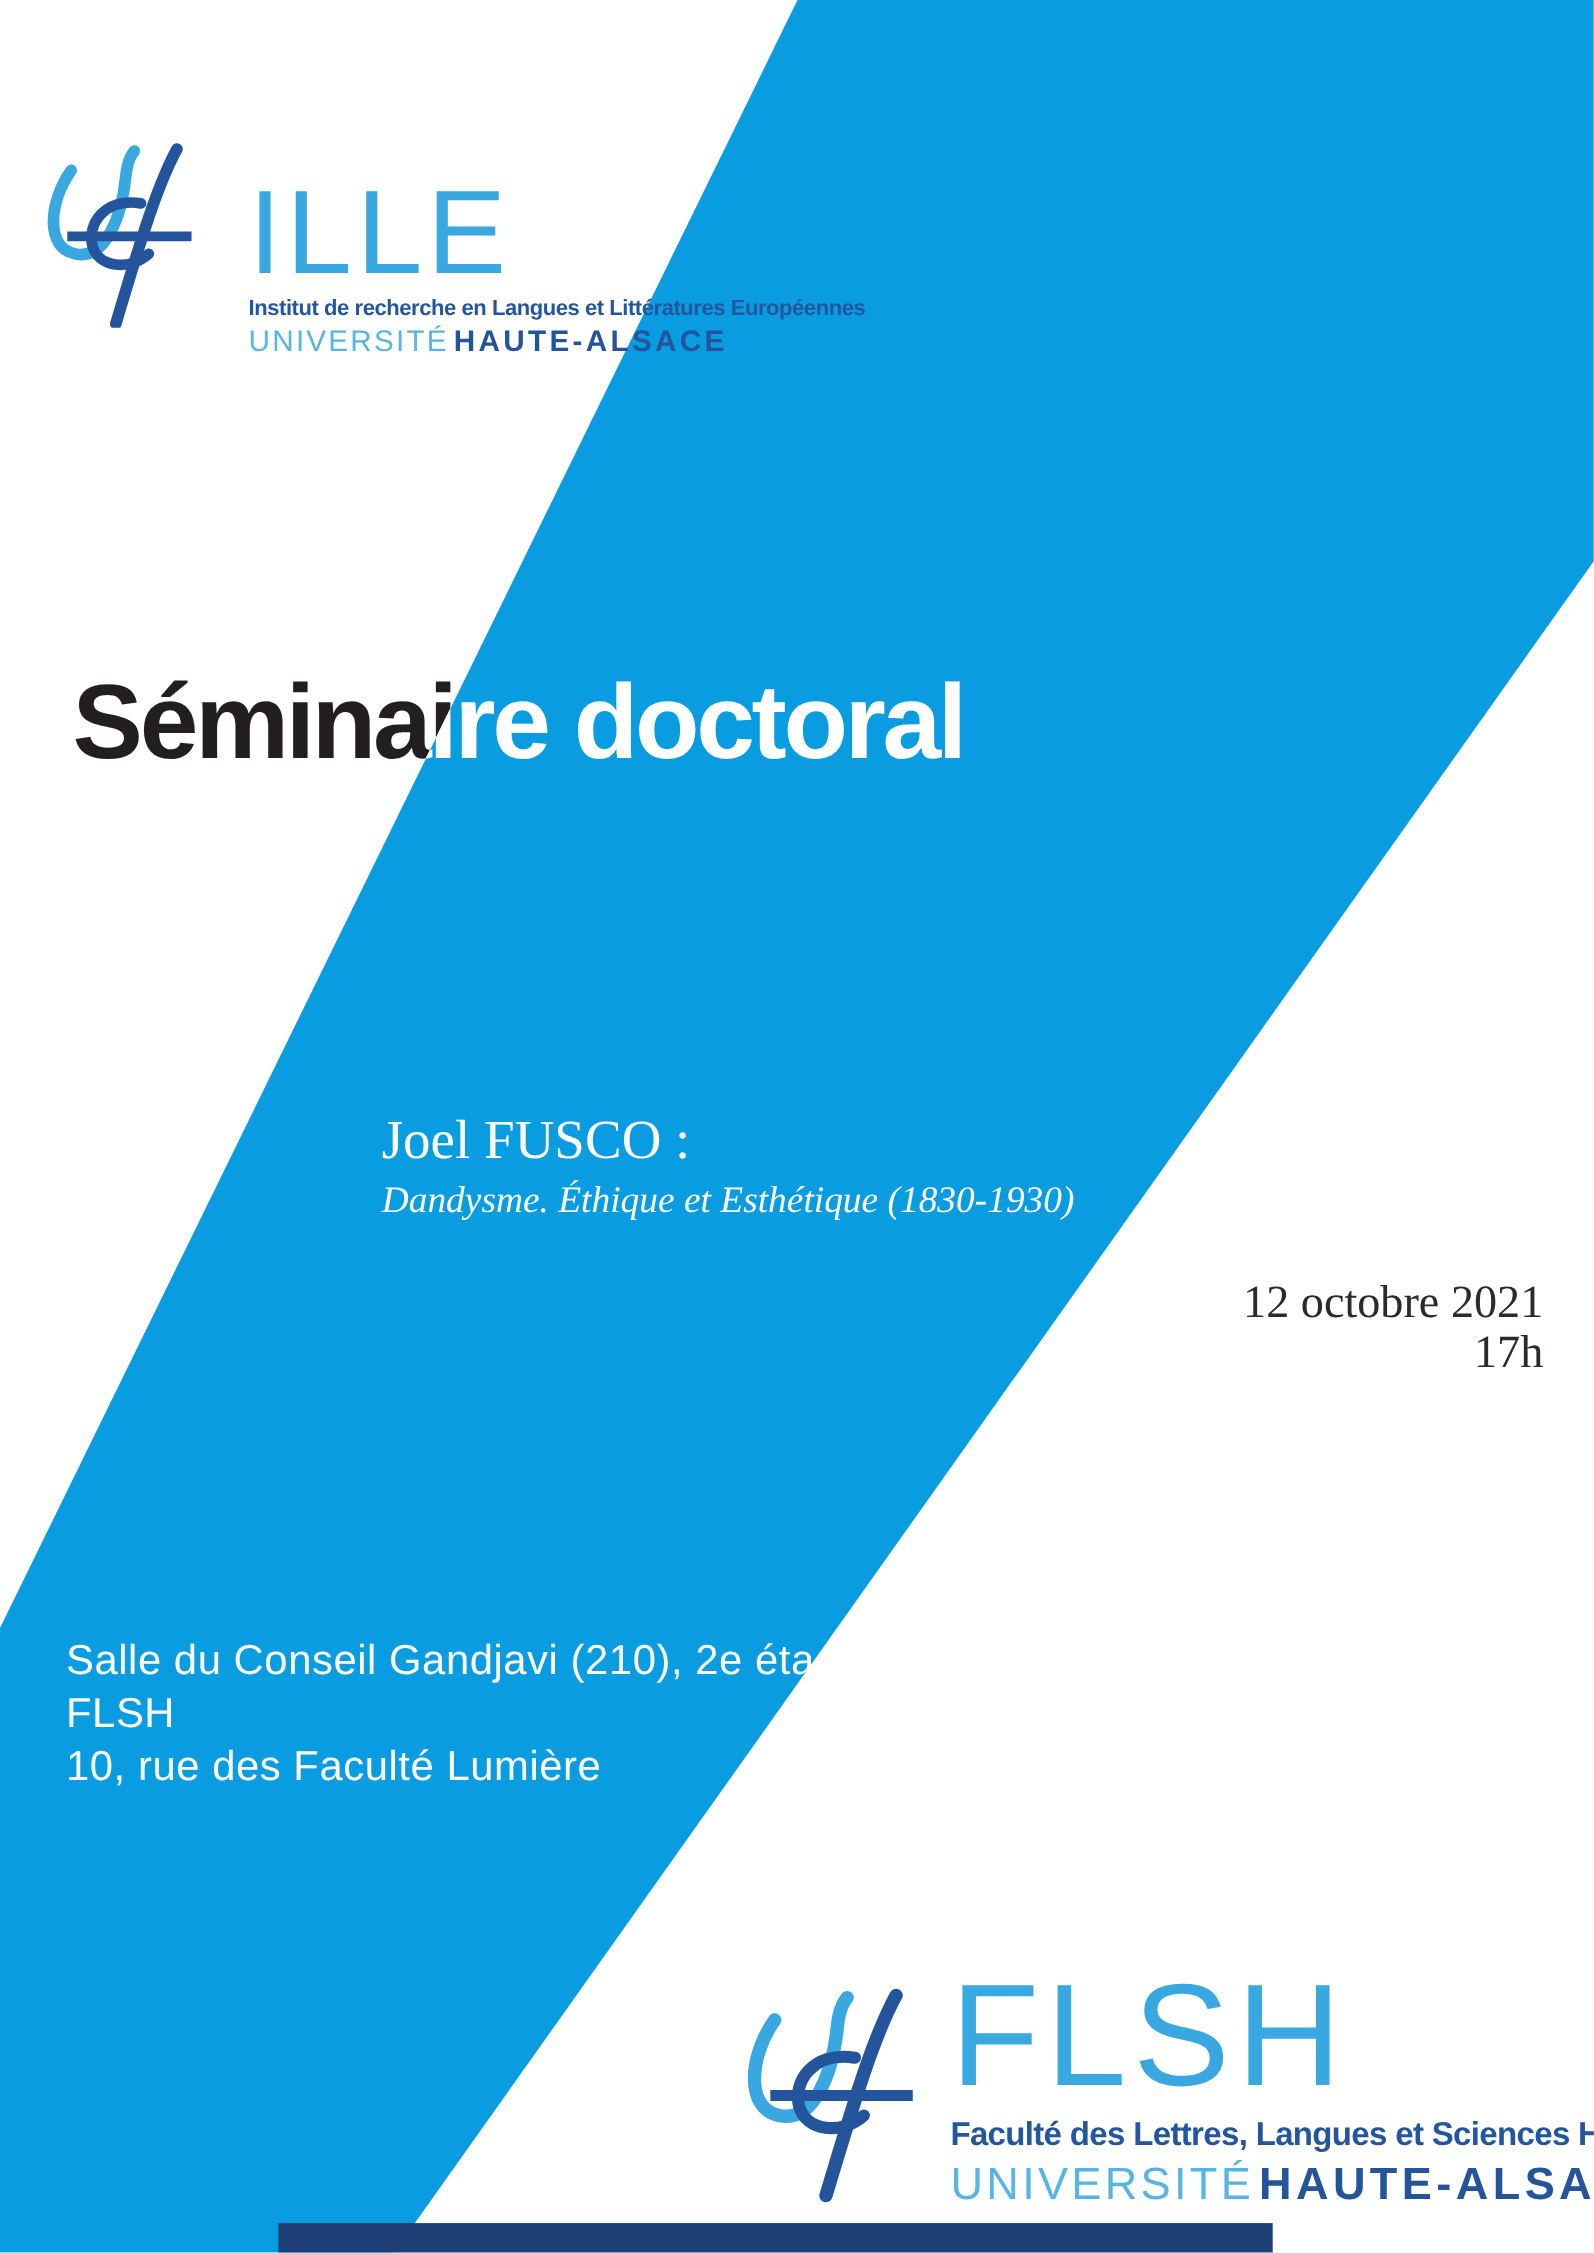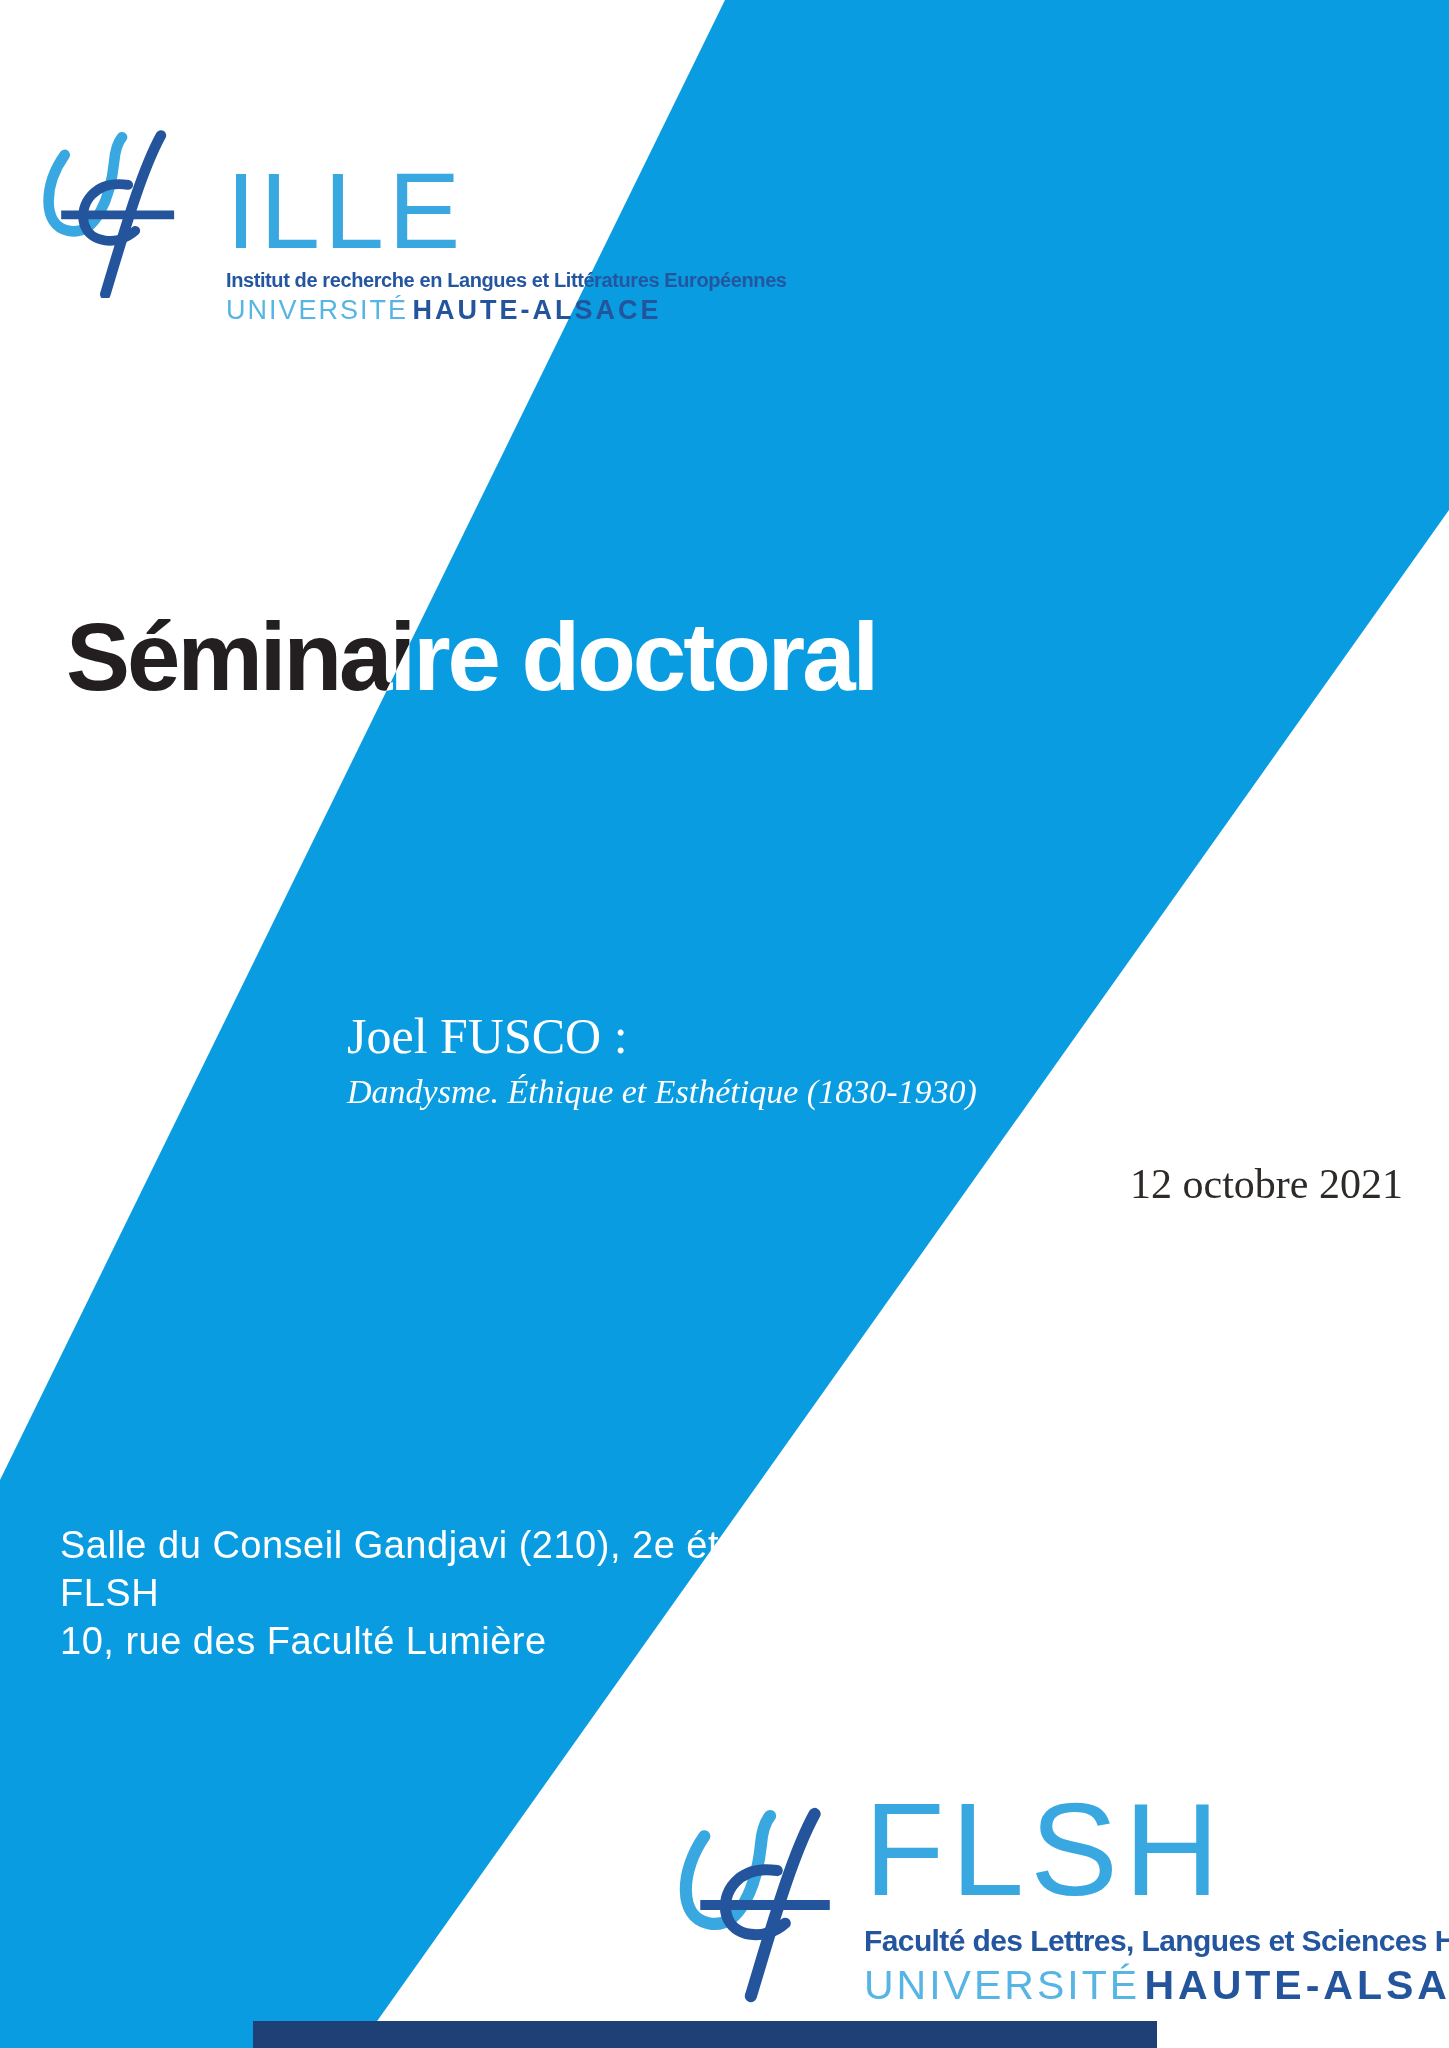--- a/index.html
+++ b/index.html
@@ -55,21 +55,21 @@
   
   #datetime{
     position:absolute;right:46px;top:1146px;text-align:right;
     font-family:"Liberation Serif",serif;color:#2d2a27;margin-top:15px;
   }
   #date-line{font-size:42px;line-height:46px;white-space:nowrap;}
   #time-line{font-size:42px;line-height:46px;}
   
   #location{
     position:absolute;left:60px;top:1486px;color:#ffffff;
-    font-size:38px;line-height:48px;font-weight:400;letter-spacing:0.5px;margin-top:35px;
+    font-size:38px;line-height:48px;font-weight:400;letter-spacing:0.5px;
   }
   #location div{white-space:nowrap;}
   
   #flsh-logo{position:absolute;left:676px;top:1790px;}
   #flsh-monogram{position:absolute;left:0px;top:8px;}
   #flsh-text{position:absolute;left:188px;top:0px;}
   .flsh-acronym{
     font-size:132px;line-height:120px;font-weight:400;letter-spacing:6px;
     color:#3aa8e0;
   }
@@ -119,20 +119,21 @@
 
   <div class="speaker" id="speaker-2">
     <div class="speaker-name">Joel FUSCO :</div>
     <div class="speaker-topic">
       <div>Dandysme. Éthique et Esthétique (1830-1930)</div>
     </div>
   </div>
 
   <div id="datetime">
     <div id="date-line">12 octobre 2021</div>
+    <div id="time-line">17h</div>
   </div>
 
   <div id="location">
     <div>Salle du Conseil Gandjavi (210), 2e étage</div>
     <div>FLSH</div>
     <div>10, rue des Faculté Lumière</div>
   </div>
 
   <div id="flsh-logo">
     <svg id="flsh-monogram" width="172" height="212" viewBox="0 0 170 190" fill="none">

